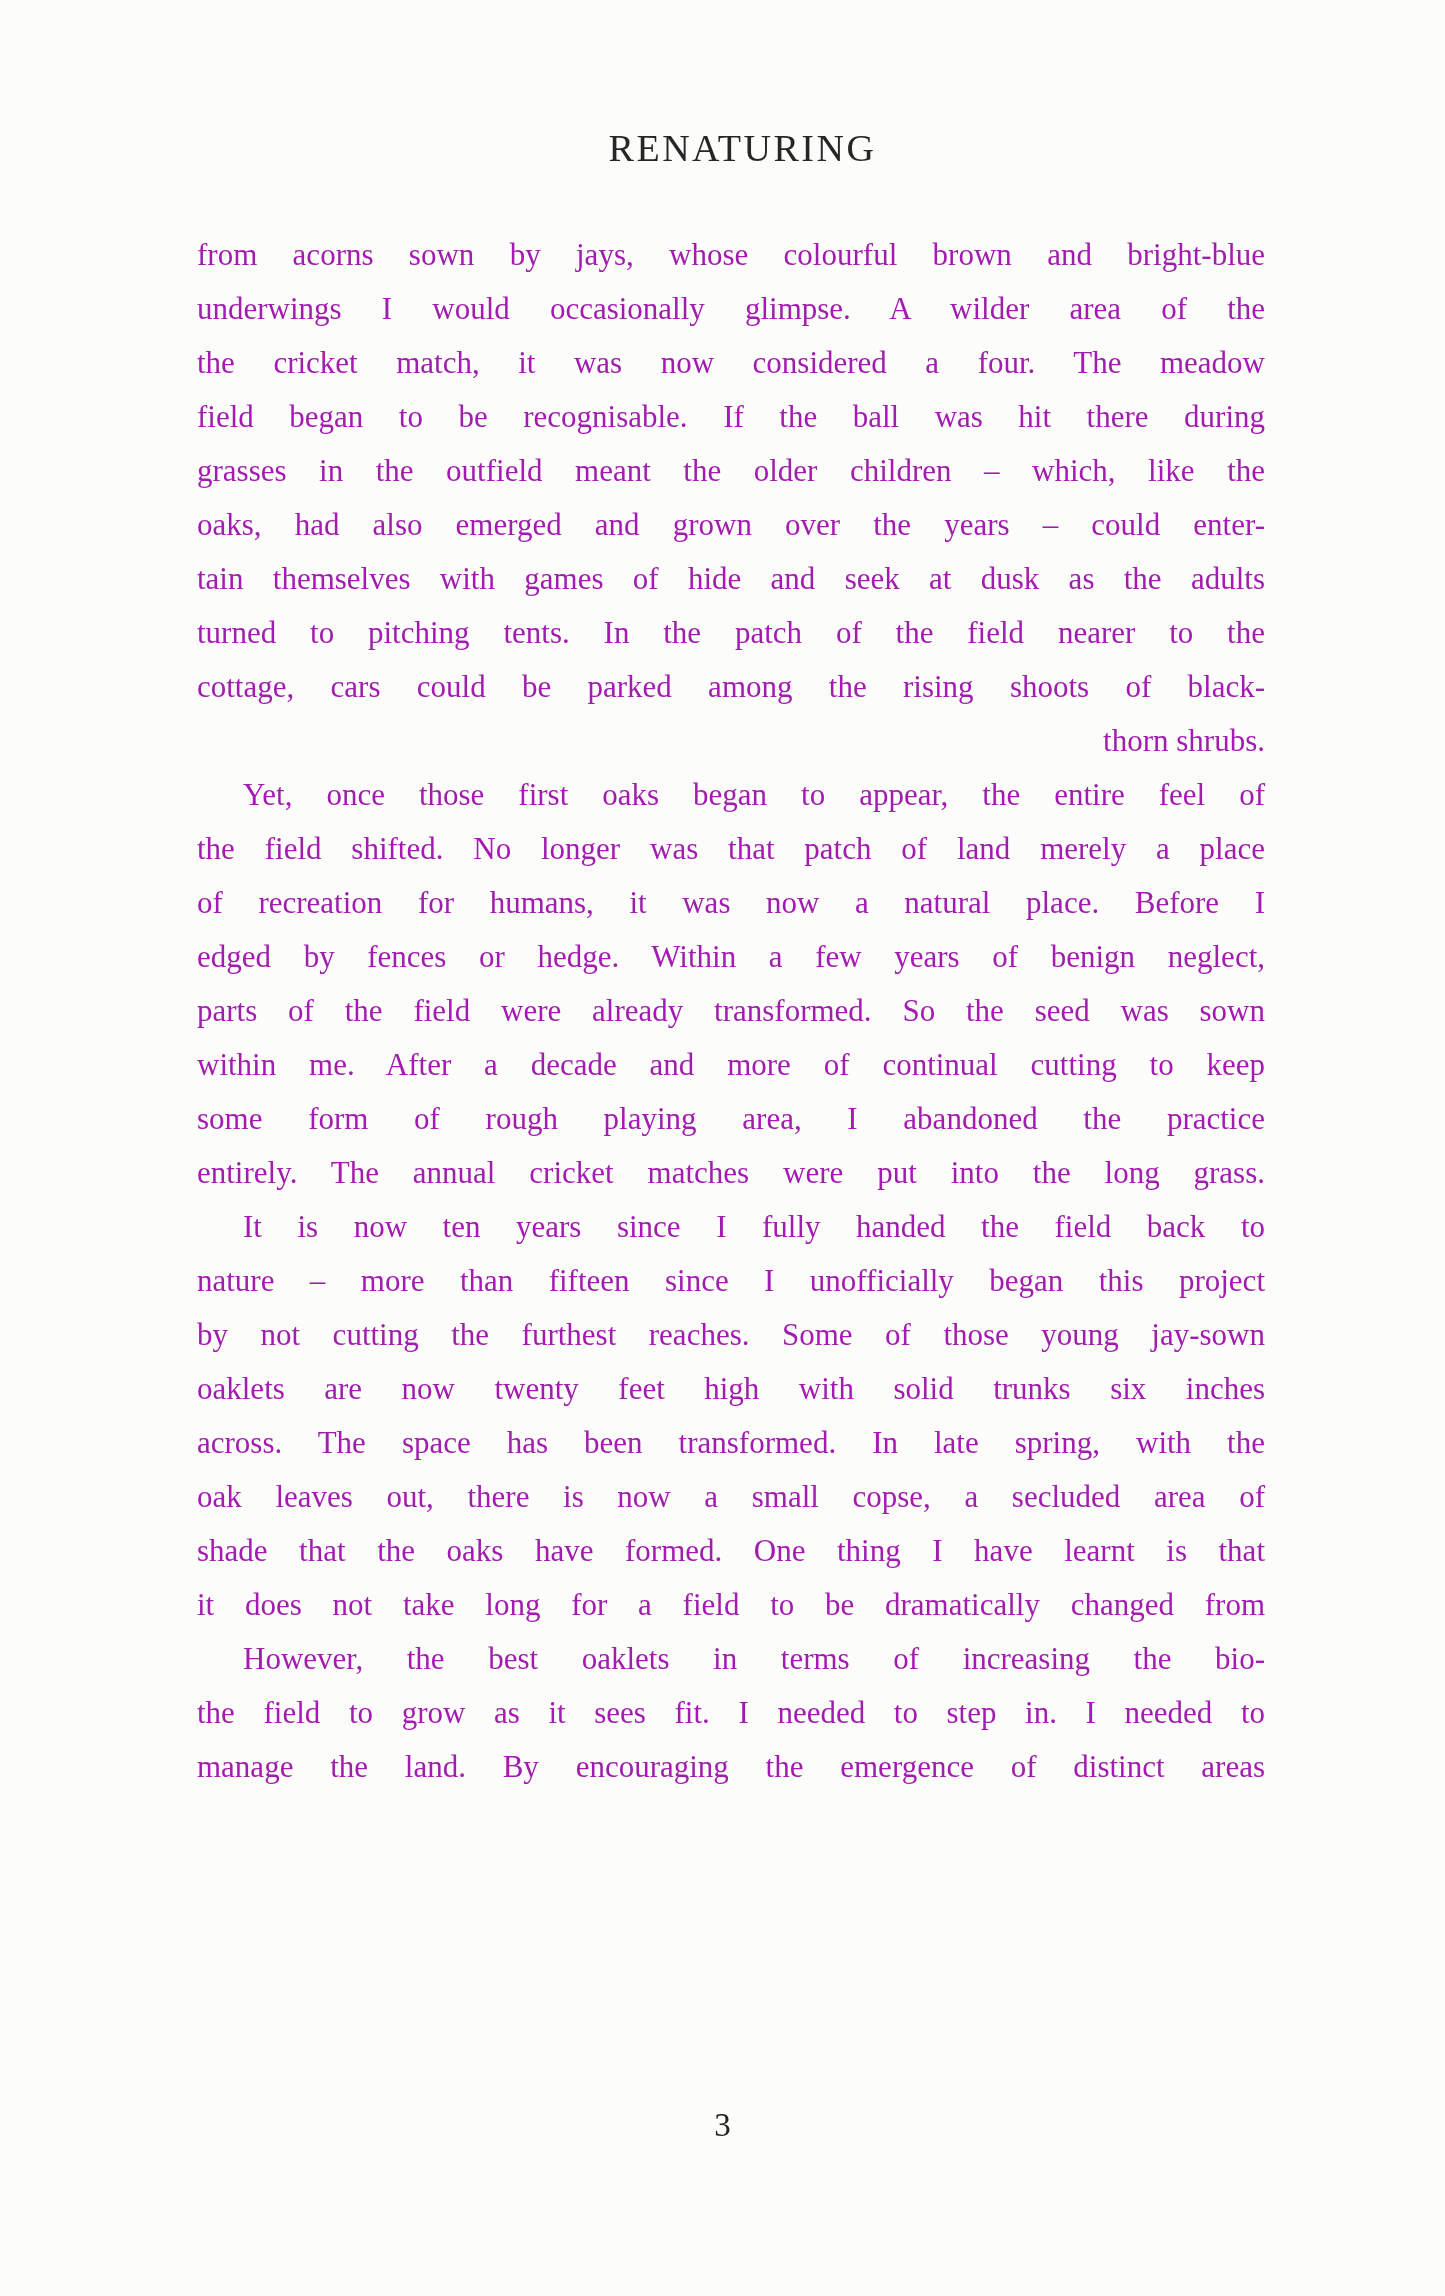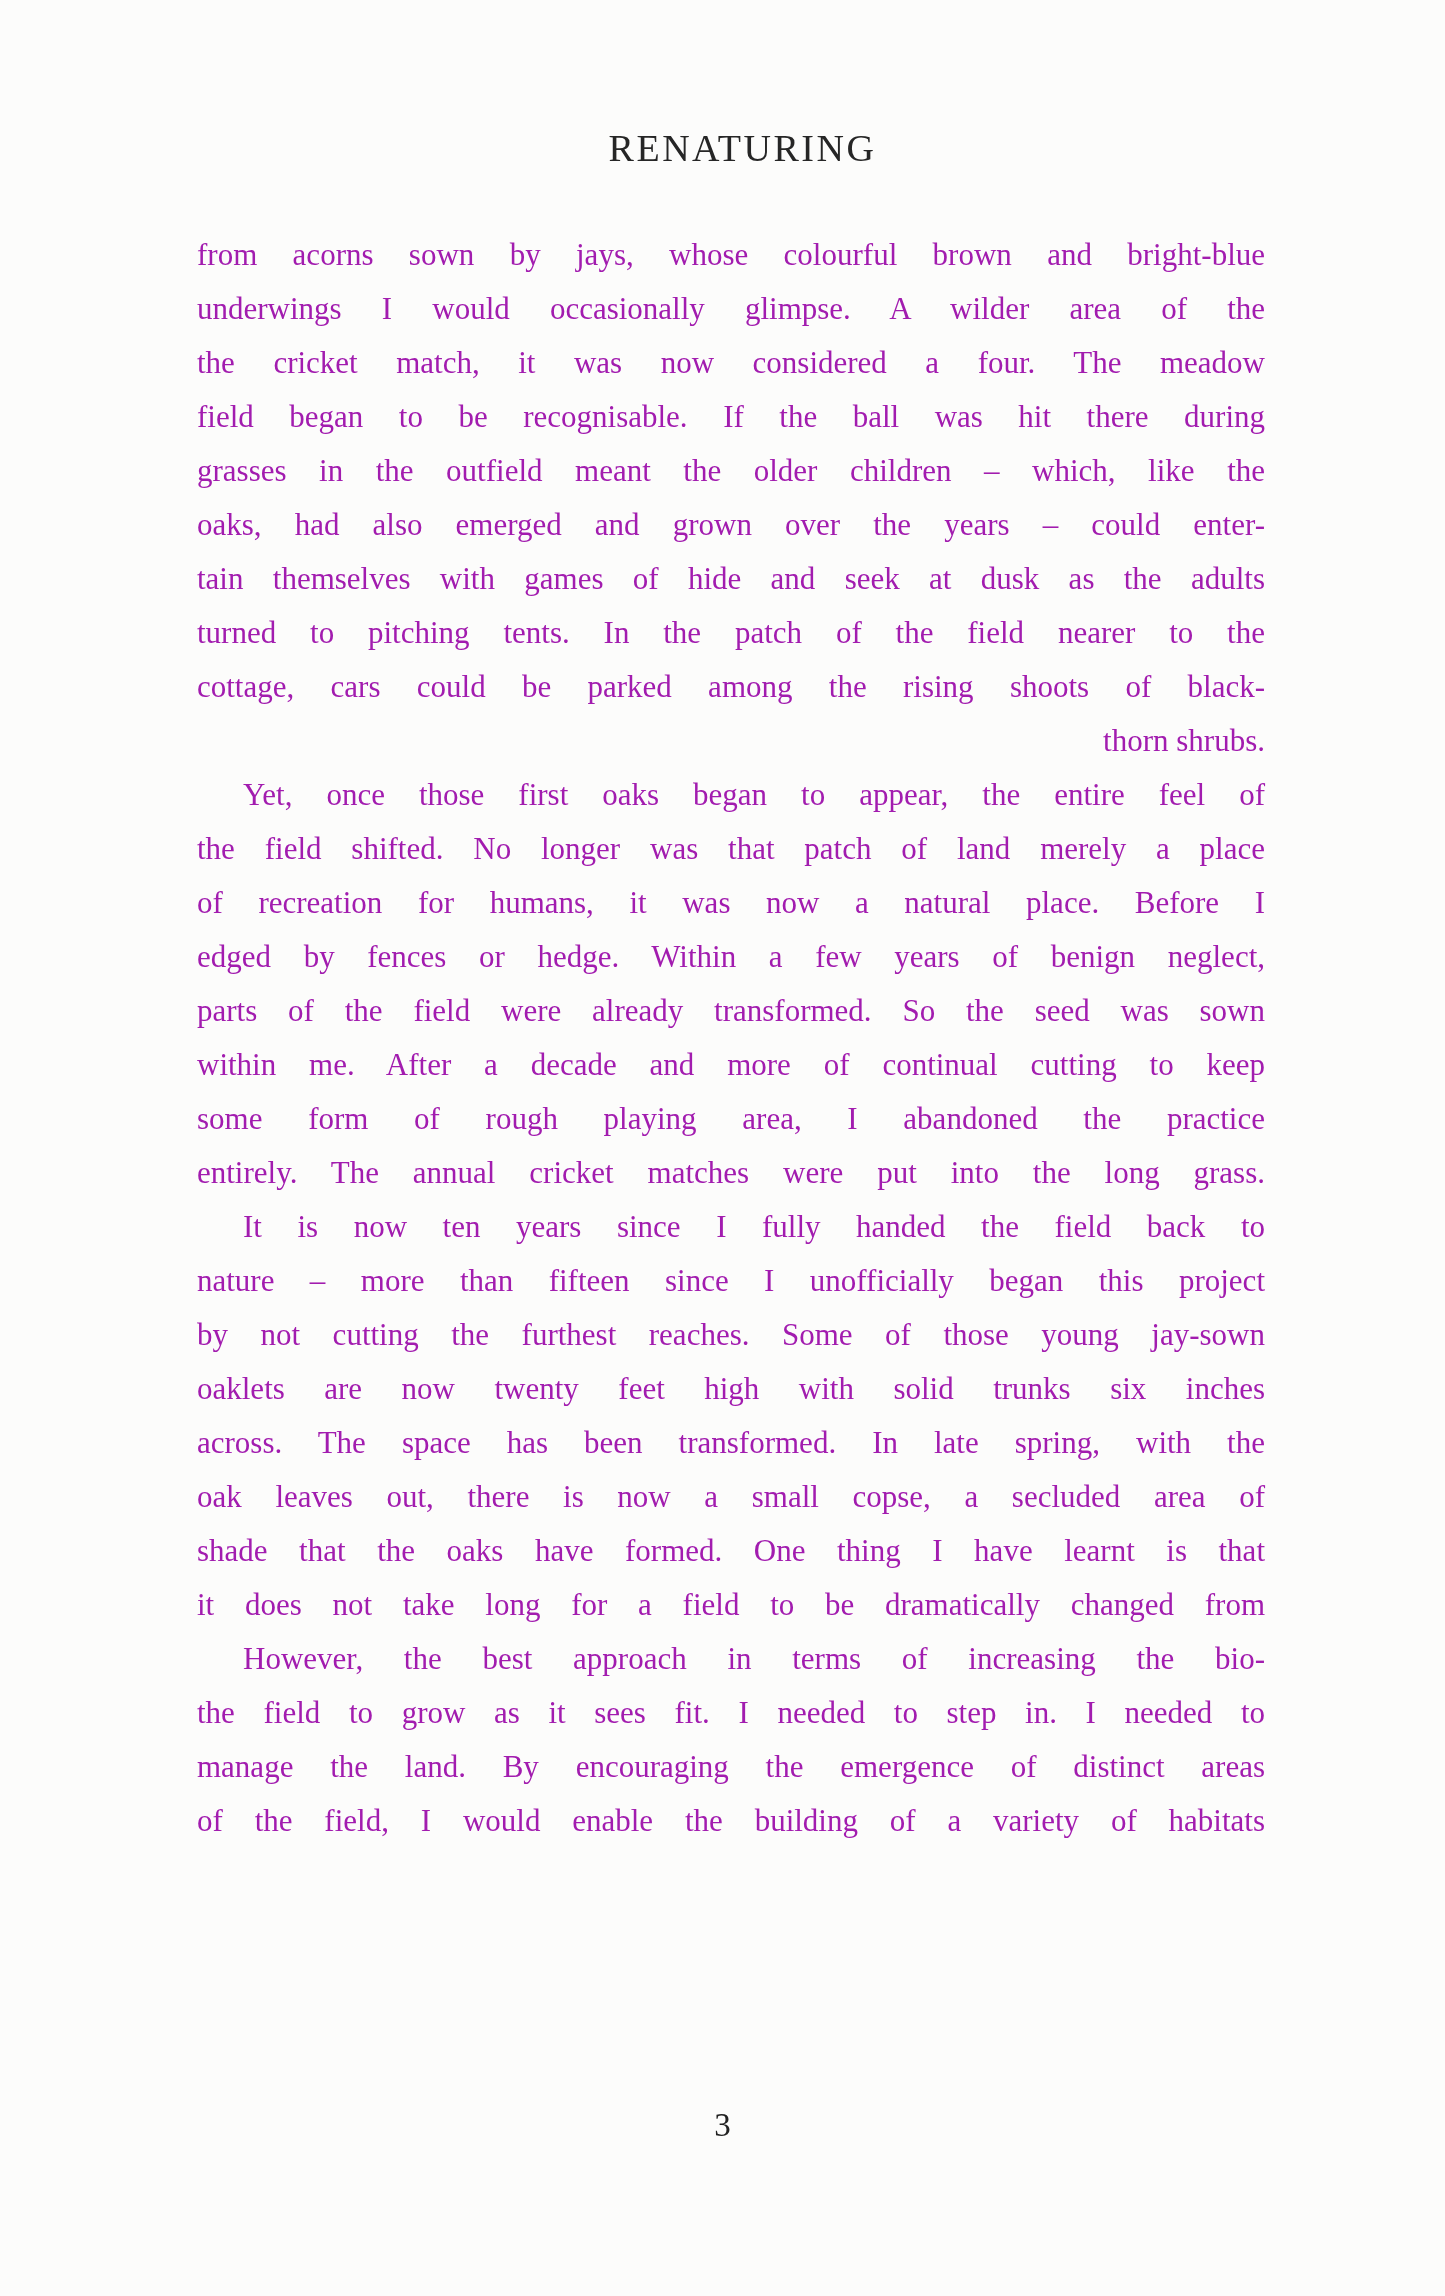--- a/index.html
+++ b/index.html
@@ -90,20 +90,19 @@
       <div class="line justify">some form of rough playing area, I abandoned the practice</div>
       <div class="line justify">entirely. The annual cricket matches were put into the long grass.</div>
       <div class="line justify indent">It is now ten years since I fully handed the field back to</div>
       <div class="line justify">nature – more than fifteen since I unofficially began this project</div>
       <div class="line justify">by not cutting the furthest reaches. Some of those young jay-sown</div>
       <div class="line justify">oaklets are now twenty feet high with solid trunks six inches</div>
       <div class="line justify">across. The space has been transformed. In late spring, with the</div>
       <div class="line justify">oak leaves out, there is now a small copse, a secluded area of</div>
       <div class="line justify">shade that the oaks have formed. One thing I have learnt is that</div>
       <div class="line justify">it does not take long for a field to be dramatically changed from</div>
-      <div class="line justify indent">However, the best approach in terms of increasing the bio-</div>
+      <div class="line justify indent">However, the best oaklets in terms of increasing the bio-</div>
       <div class="line justify">the field to grow as it sees fit. I needed to step in. I needed to</div>
       <div class="line justify">manage the land. By encouraging the emergence of distinct areas</div>
-      <div class="line justify">of the field, I would enable the building of a variety of habitats</div>
     </div>
 
   <div class="page-number">3</div>
 </div>
 
 </body></html>

